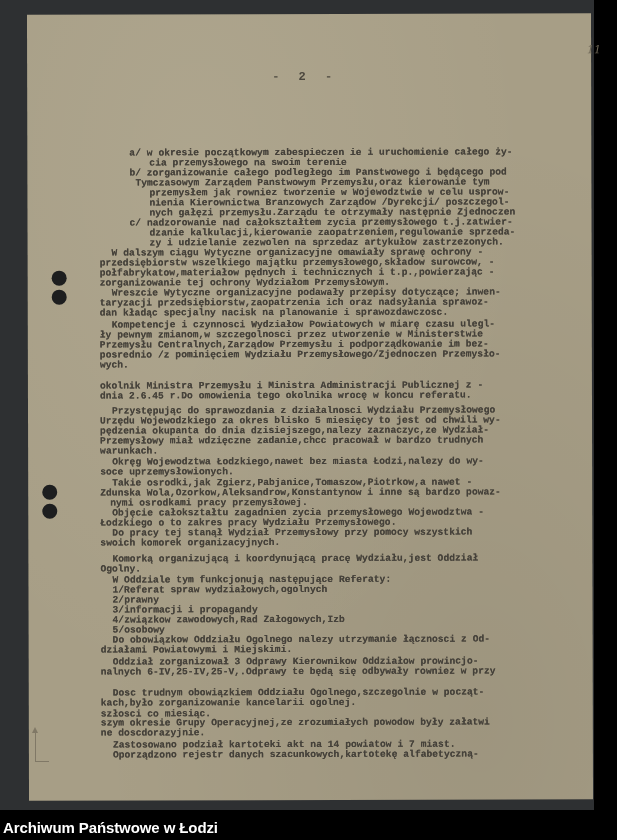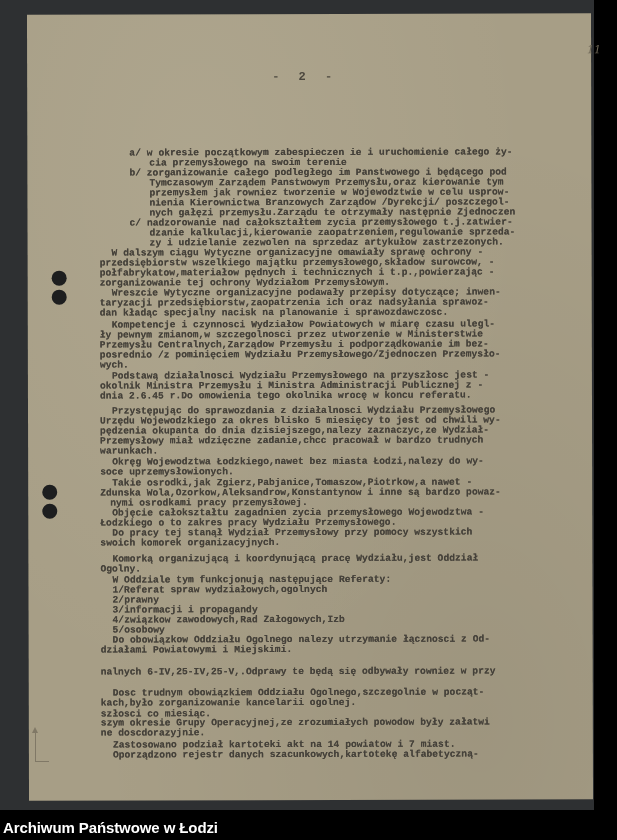--- a/index.html
+++ b/index.html
@@ -65,40 +65,39 @@
     <div class="punch-hole" style="left:14px; top:470px;"></div>
     <div class="punch-hole" style="left:14px; top:489px;"></div>
 
     <span class="folio">11</span>
     <span class="page-number">- 2 -</span>
 
     <div class="text-block" id="text-block">
         <div class="line" style="left: 102px; top: 134px;">a/ w okresie początkowym zabespieczen ie i uruchomienie całego ży-</div>
         <div class="line" style="left: 102px; top: 154px;">b/ zorganizowanie całego podległego im Panstwowego i będącego pod</div>
         <div class="line" style="left: 122px; top: 144px;">cia przemysłowego na swoim terenie</div>
-        <div class="line" style="left: 122px; top: 164px;">Tymczasowym Zarządem Panstwowym Przemysłu,oraz kierowanie tym</div>
+        <div class="line" style="left: 108px; top: 164px;">Tymczasowym Zarządem Panstwowym Przemysłu,oraz kierowanie tym</div>
         <div class="line" style="left: 122px; top: 174px;">przemysłem jak rowniez tworzenie w Wojewodztwie w celu usprow-</div>
         <div class="line" style="left: 122px; top: 184px; text-align: right;">nienia Kierownictwa Branzowych Zarządow /Dyrekcji/ poszczegol-</div>
         <div class="line" style="left: 122px; top: 194px;">nych gałęzi przemysłu.Zarządu te otrzymały następnie Zjednoczen</div>
         <div class="line" style="left: 102px; top: 204px;">c/ nadzorowanie nad całokształtem zycia przemysłowego t.j.zatwier-</div>
         <div class="line" style="left: 122px; top: 224px;">zy i udzielanie zezwolen na sprzedaz artykułow zastrzezonych.</div>
         <div class="line" style="left: 122px; top: 214px;">dzanie kalkulacji,kierowanie zaopatrzeniem,regulowanie sprzeda-</div>
         <div class="line" style="left: 84px; top: 234px;">W dalszym ciągu Wytyczne organizacyjne omawiały sprawę ochrony -</div>
         <div class="line" style="left: 72px; top: 244px;">przedsiębiorstw wszelkiego majątku przemysłowego,składow surowcow, -</div>
         <div class="line" style="left: 72px; top: 254px;">połfabrykatow,materiałow pędnych i technicznych i t.p.,powierzając -</div>
         <div class="line" style="left: 72px; top: 264px;">zorganizowanie tej ochrony Wydziałom Przemysłowym.</div>
         <div class="line" style="left: 84px; top: 274px;">Wreszcie Wytyczne organizacyjne podawały przepisy dotyczące; inwen-</div>
         <div class="line" style="left: 72px; top: 284px;">taryzacji przedsiębiorstw,zaopatrzenia ich oraz nadsyłania sprawoz-</div>
         <div class="line" style="left: 72px; top: 294px;">dan kładąc specjalny nacisk na planowanie i sprawozdawczosc.</div>
         <div class="line" style="left: 84px; top: 306px;">Kompetencje i czynnosci Wydziałow Powiatowych w miarę czasu ulegl-</div>
         <div class="line" style="left: 72px; top: 316px;">ły pewnym zmianom,w szczegolnosci przez utworzenie w Ministerstwie</div>
         <div class="line" style="left: 72px; top: 326px;">Przemysłu Centralnych,Zarządow Przemysłu i podporządkowanie im bez-</div>
         <div class="line" style="left: 72px; top: 336px;">posrednio /z pominięciem Wydziału Przemysłowego/Zjednoczen Przemysło-</div>
         <div class="line" style="left: 72px; top: 346px;">wych.</div>
-        <div class="line" style="left: 84px; top: 357px;">Podstawą działalnosci Wydziału Przemysłowego na przyszłosc jest -</div>
         <div class="line" style="left: 72px; top: 367px;">okolnik Ministra Przemysłu i Ministra Administracji Publicznej z -</div>
         <div class="line" style="left: 72px; top: 377px;">dnia 2.6.45 r.Do omowienia tego okolnika wrocę w koncu referatu.</div>
         <div class="line" style="left: 84px; top: 392px;">Przystępując do sprawozdania z działalnosci Wydziału Przemysłowego</div>
         <div class="line" style="left: 72px; top: 402px;">Urzędu Wojewodzkiego za okres blisko 5 miesięcy to jest od chwili wy-</div>
         <div class="line" style="left: 72px; top: 412px;">pędzenia okupanta do dnia dzisiejszego,nalezy zaznaczyc,ze Wydział-</div>
         <div class="line" style="left: 72px; top: 422px;">Przemysłowy miał wdzięczne zadanie,chcc pracował w bardzo trudnych</div>
         <div class="line" style="left: 72px; top: 432px;">warunkach.</div>
         <div class="line" style="left: 84px; top: 443px;">Okręg Wojewodztwa Łodzkiego,nawet bez miasta Łodzi,nalezy do wy-</div>
         <div class="line" style="left: 72px; top: 453px;">soce uprzemysłowionych.</div>
         <div class="line" style="left: 84px; top: 464px;">Takie osrodki,jak Zgierz,Pabjanice,Tomaszow,Piotrkow,a nawet -</div>
@@ -111,20 +110,21 @@
         <div class="line" style="left: 84px; top: 540px;">Komorką organizującą i koordynującą pracę Wydziału,jest Oddział</div>
         <div class="line" style="left: 72px; top: 550px;">Ogolny.</div>
         <div class="line" style="left: 84px; top: 561px;">W Oddziale tym funkcjonują następujące Referaty:</div>
         <div class="line" style="left: 84px; top: 571px;">1/Referat spraw wydziałowych,ogolnych</div>
         <div class="line" style="left: 84px; top: 581px;">2/prawny</div>
         <div class="line" style="left: 84px; top: 591px;">3/informacji i propagandy</div>
         <div class="line" style="left: 84px; top: 601px;">4/związkow zawodowych,Rad Załogowych,Izb</div>
         <div class="line" style="left: 84px; top: 611px;">5/osobowy</div>
         <div class="line" style="left: 84px; top: 621px;">Do obowiązkow Oddziału Ogolnego nalezy utrzymanie łącznosci z Od-</div>
         <div class="line" style="left: 72px; top: 631px;">działami Powiatowymi i Miejskimi.</div>
+        <div class="line" style="left: 84px; top: 643px;">Oddział zorganizował 3 Odprawy Kierownikow Oddziałow prowincjo-</div>
         <div class="line" style="left: 72px; top: 653px;">nalnych 6-IV,25-IV,25-V,.Odprawy te będą się odbywały rowniez w przy</div>
         <div class="line" style="left: 72px; top: 663px; margin-top: 32px;">szłosci co miesiąc.</div>
         <div class="line" style="left: 84px; top: 674px;">Dosc trudnym obowiązkiem Oddziału Ogolnego,szczegolnie w począt-</div>
         <div class="line" style="left: 72px; top: 684px;">kach,było zorganizowanie kancelarii ogolnej.</div>
         <div class="line" style="left: 72px; top: 704px;">szym okresie Grupy Operacyjnej,ze zrozumiałych powodow były załatwi</div>
         <div class="line" style="left: 72px; top: 714px;">ne doscdorazyjnie.</div>
         <div class="line" style="left: 84px; top: 726px;">Zastosowano podział kartoteki akt na 14 powiatow i 7 miast.</div>
         <div class="line" style="left: 84px; top: 736px;">Oporządzono rejestr danych szacunkowych,kartotekę alfabetyczną-</div>
       </div>
   </div>

